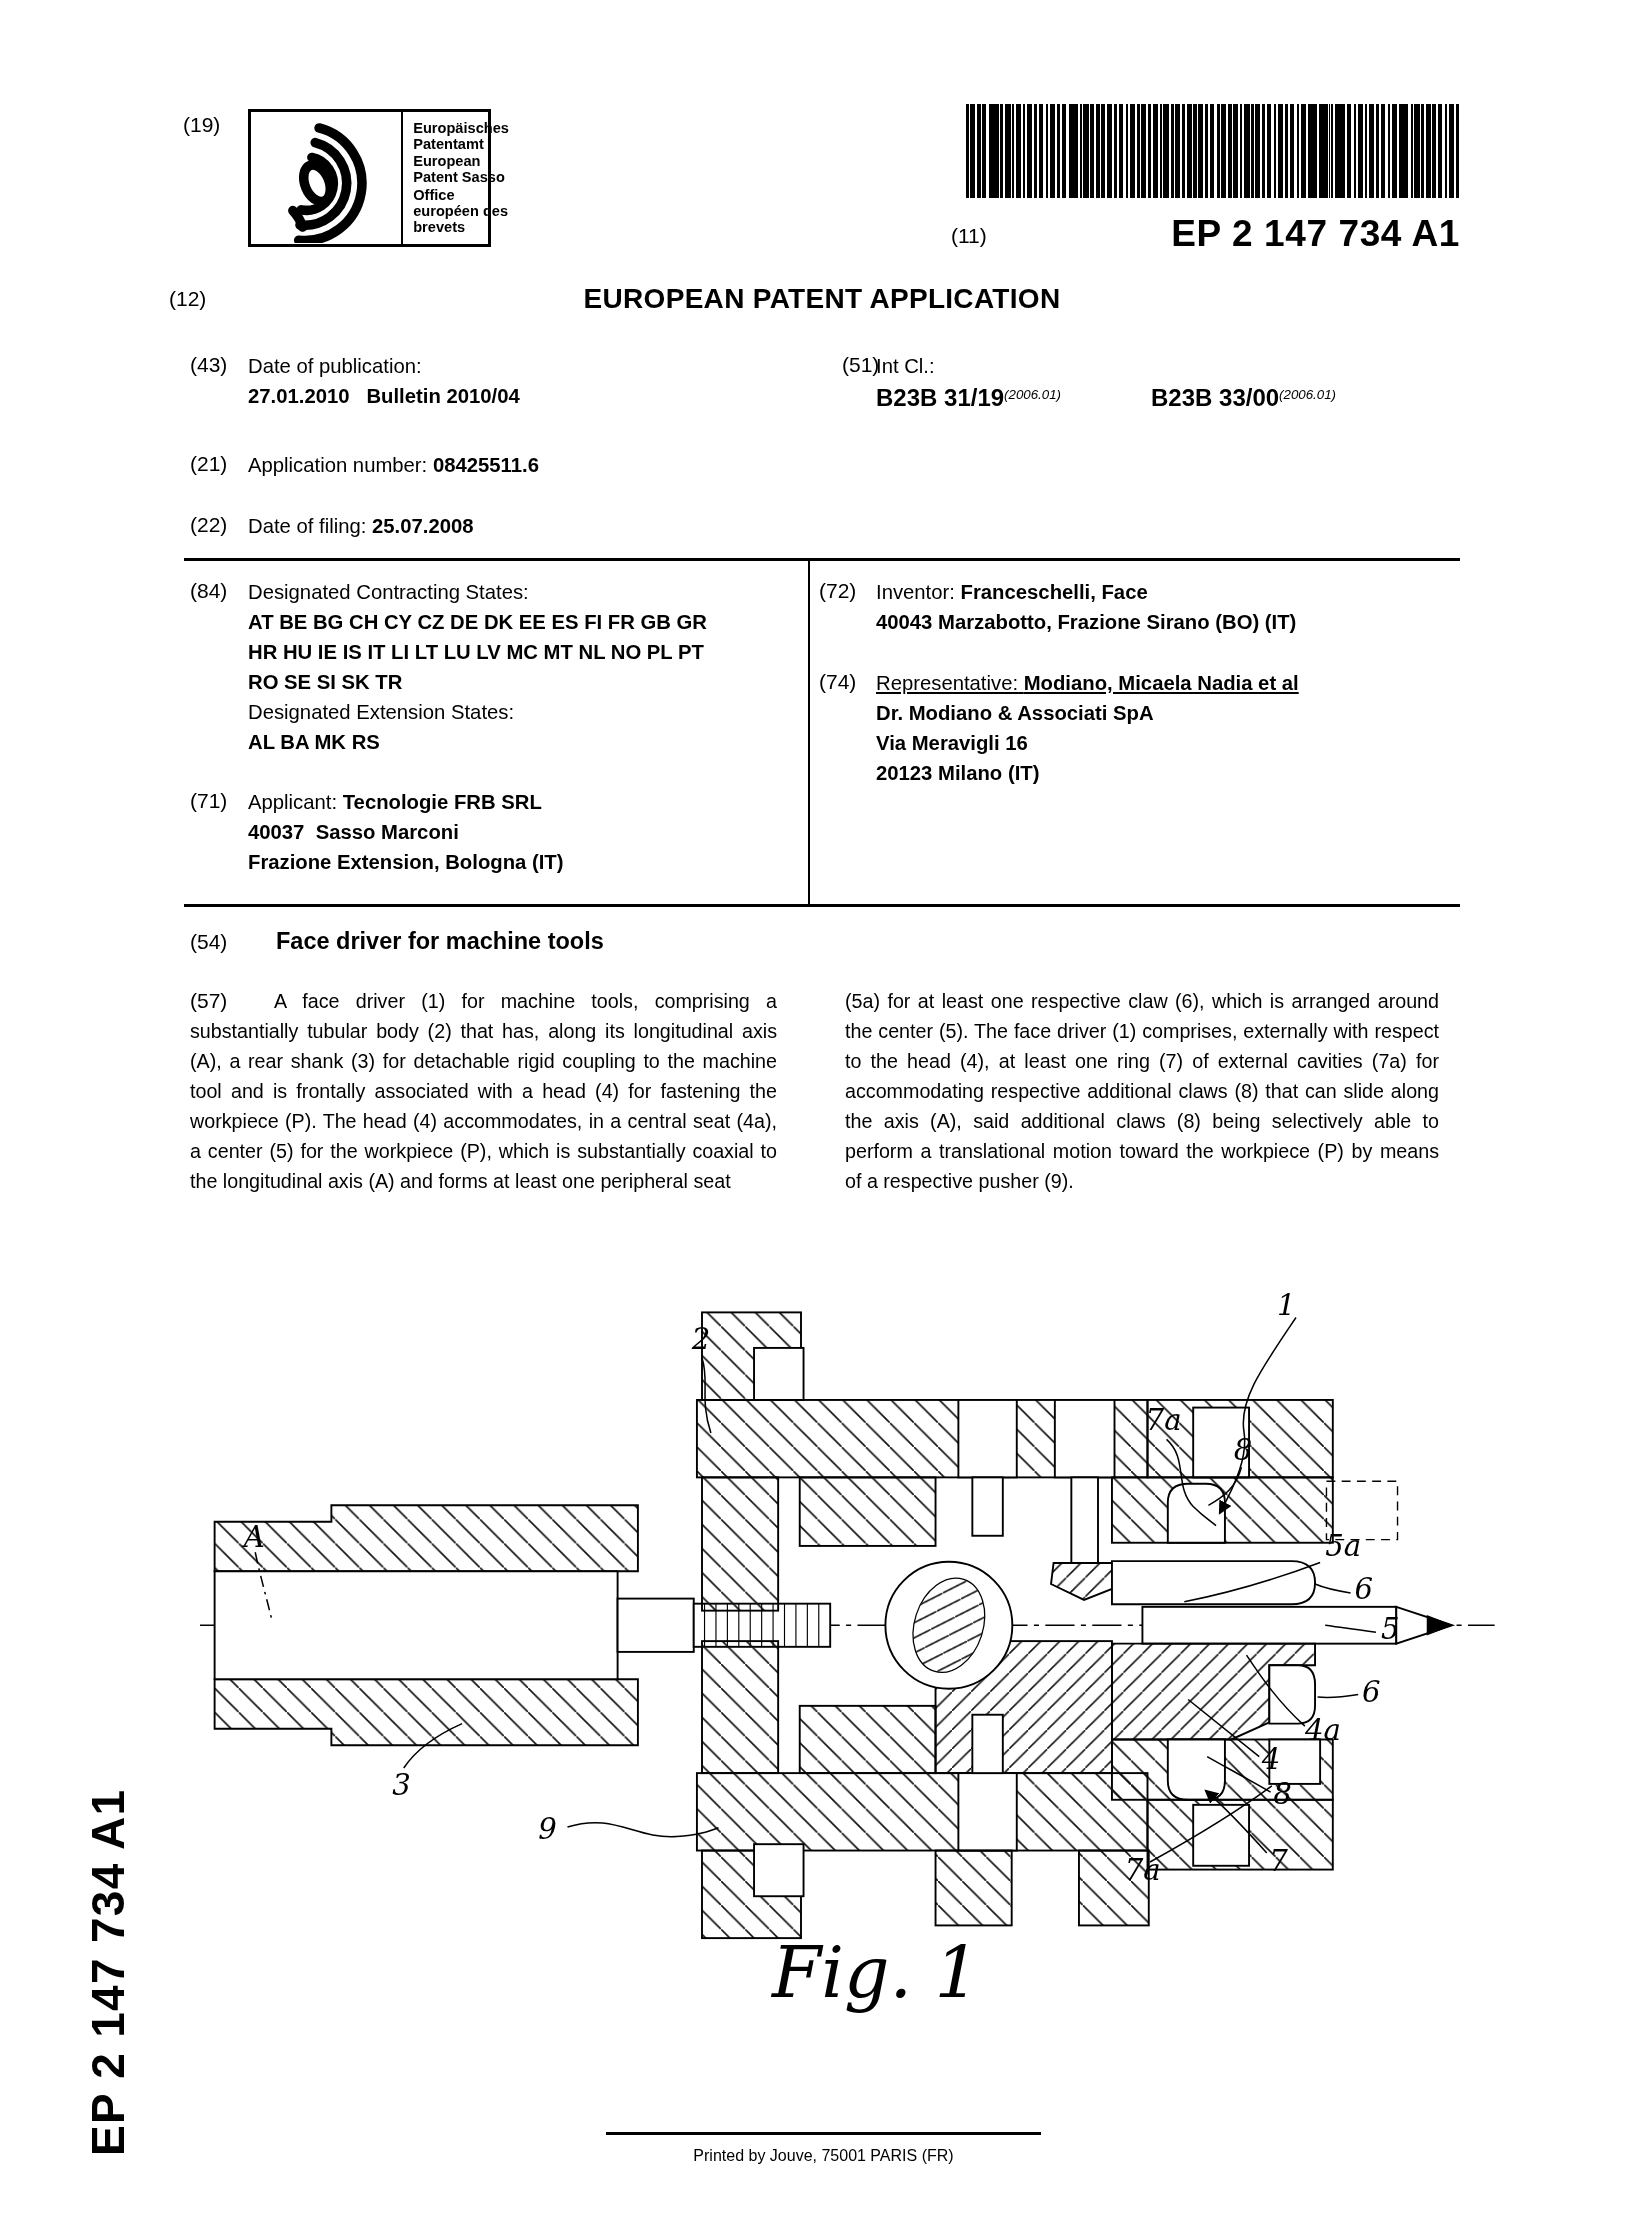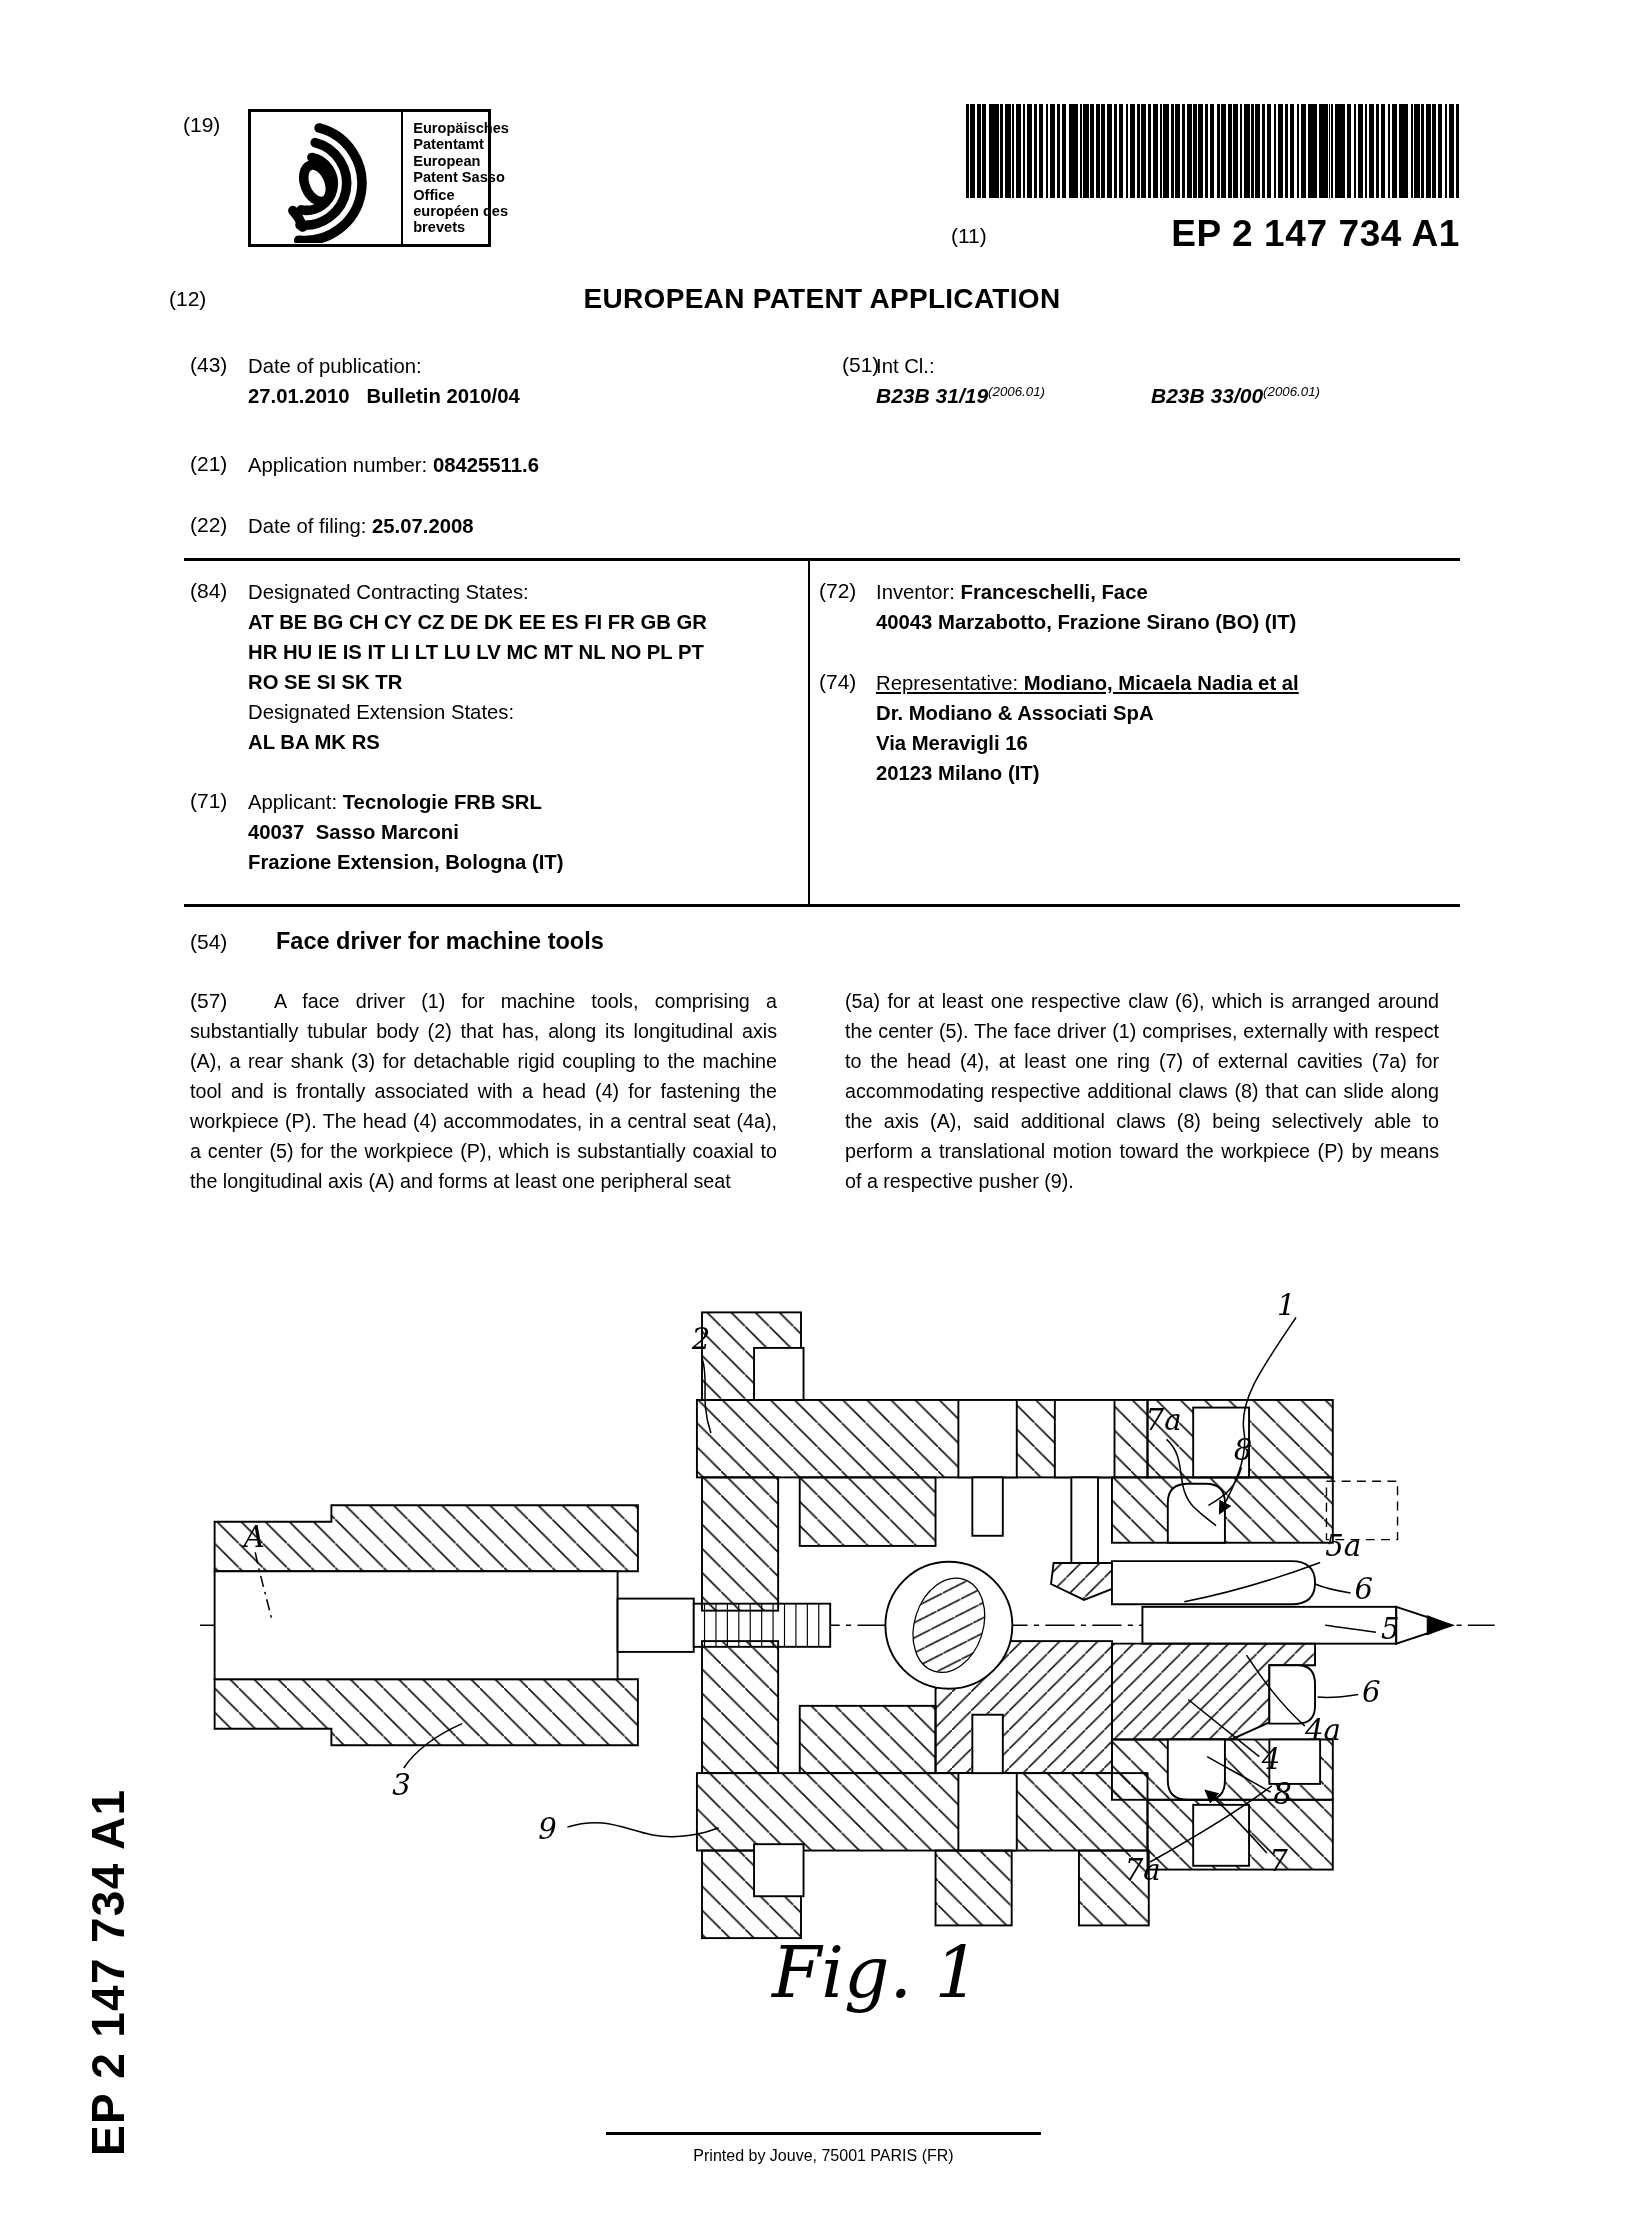--- a/index.html
+++ b/index.html
@@ -5,21 +5,21 @@
   html,body{margin:0;padding:0;background:#fff;}
   .page{position:relative;width:1646px;height:2227px;background:#fff;color:#000;
         font-family:"Liberation Sans", sans-serif;overflow:hidden;}
   .abs{position:absolute;}
   .num{font-size:21px;}
   .t32{font-size:20.3px;line-height:25.4px;}
   .b{font-weight:bold;}
   .pubnum{font-size:37px;font-weight:bold;letter-spacing:0.6px;}
   .doctitle{font-size:28px;font-weight:bold;letter-spacing:0.3px;}
   .rule{background:#000;}
-  .ipc{font-size:21px;font-weight:bold;font-style:italic;}
+  .ipc{font-size:24px;font-weight:bold;}
   .ver{font-size:13.3px;font-style:italic;position:relative;top:-7px;}
   .abstract{font-size:19.7px;line-height:30px;text-align:justify;}
   .invtitle{font-size:23.5px;font-weight:bold;}
   .logo-box{border:3.8px solid #000;box-sizing:border-box;display:flex;}
   .logo-cell{width:128px;border-right:2.5px solid #000;box-sizing:border-box;}
   .logo-text{flex:1;display:flex;flex-direction:column;justify-content:space-between;
              padding:7.6px 3.8px 9px 10.2px;font-size:14.6px;font-weight:bold;line-height:16px;}
   .barcode{background-image:
      repeating-linear-gradient(90deg,#000 0 2.5px,rgba(0,0,0,0) 2.5px 4.4px,#000 4.4px 9px,rgba(0,0,0,0) 9px 11.4px),
      repeating-linear-gradient(90deg,rgba(0,0,0,0) 0 6.3px,#000 6.3px 8.3px,rgba(0,0,0,0) 8.3px 13.3px,#000 13.3px 14.6px,rgba(0,0,0,0) 14.6px 18.4px);}

